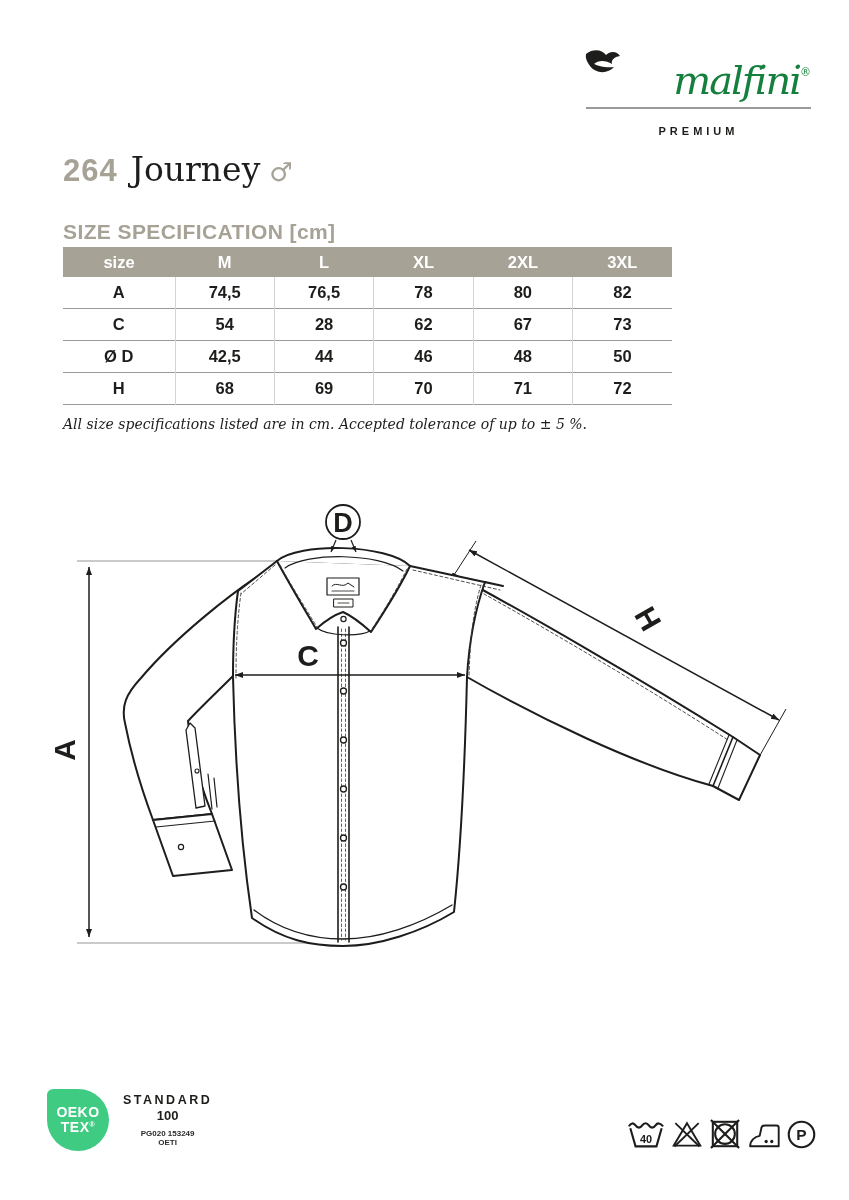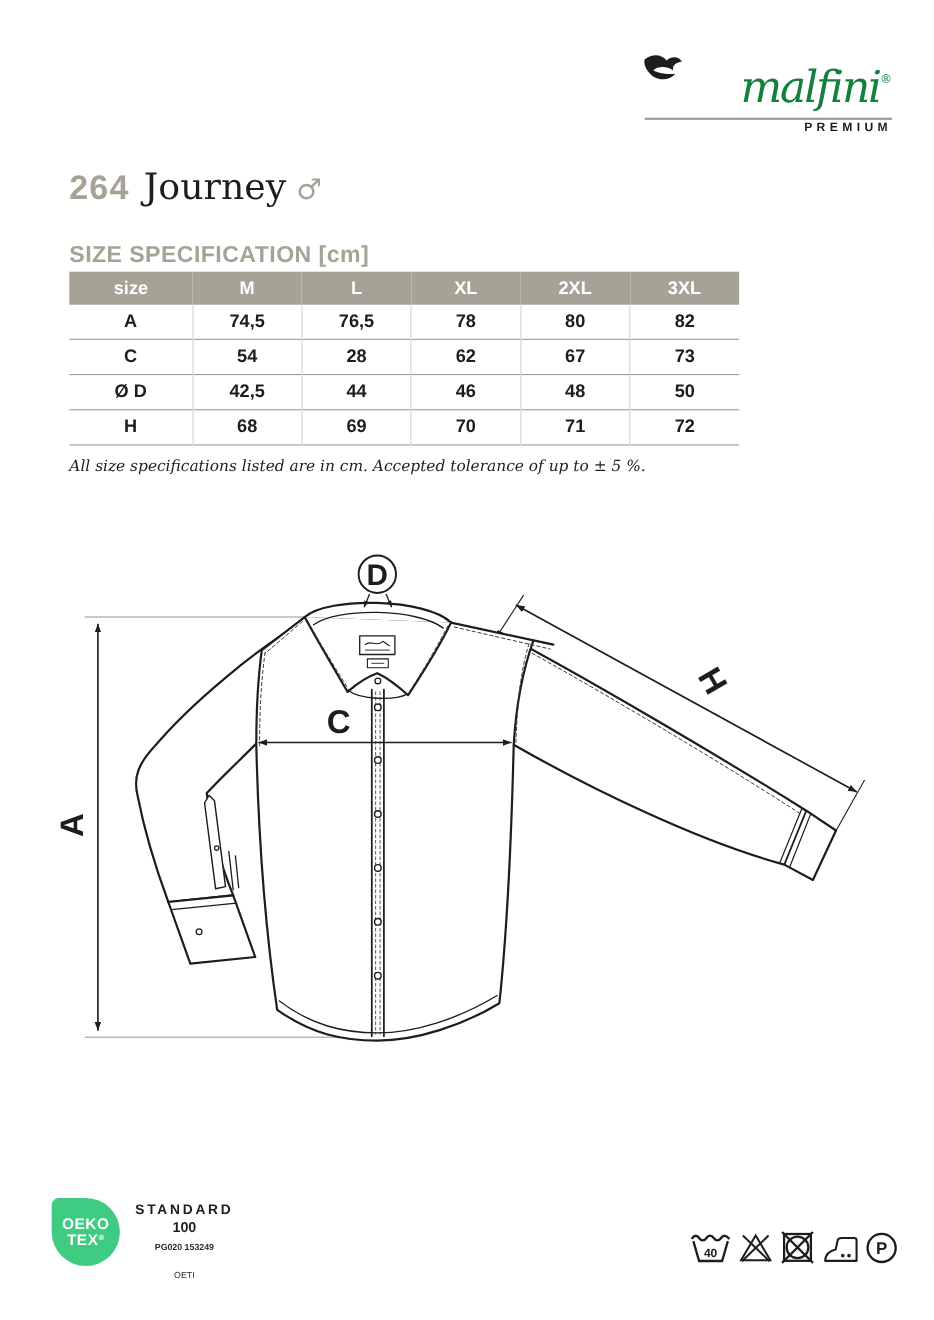--- a/index.html
+++ b/index.html
@@ -14,22 +14,22 @@
   .logo-row { position:relative; height:52px; }
   .logo-bird { position:absolute; left:-2px; top:0; }
   .logo-script {
     position:absolute; right:0; bottom:0;
     font-family:"DejaVu Serif", serif; font-style:italic; font-weight:normal;
     font-size:40px; line-height:1; letter-spacing:-2px; color:#15803d;
   }
   .logo-reg { font-size:11px; font-style:normal; vertical-align:18px; letter-spacing:0; }
   .logo-line { height:2px; background:#9a9a9a; margin-top:7px; }
   .logo-premium {
-    text-align:right; font-size:11px; font-weight:bold; letter-spacing:4px;
-    margin-top:1px; color:#1d1d1b;
+    text-align:center; font-size:11px; font-weight:bold; letter-spacing:4px;
+    margin-top:16px; color:#1d1d1b;
   }
 
   
   .product-title { position:absolute; left:63px; top:150px; display:flex; align-items:baseline; }
   .product-code { font-size:31px; font-weight:bold; color:var(--accent); letter-spacing:1px; }
   .product-name { font-family:"DejaVu Serif", serif; font-size:33px; color:#1d1d1b; margin-left:13px; }
   .product-gender { font-size:26px; color:var(--accent); margin-left:9px; font-family:"DejaVu Sans", sans-serif; }
 
   .section-heading {
     position:absolute; left:63px; top:220px;
@@ -65,21 +65,21 @@
     width:62px; height:62px; background:var(--green);
     border-radius:10% 50% 50% 50%;
     display:flex; flex-direction:column; align-items:center; justify-content:center;
     color:#fff; font-weight:bold; font-size:14px; line-height:1.08; letter-spacing:0.5px;
   }
   .oeko-badge sup { font-size:7px; vertical-align:5px; }
   .oeko-text { margin-left:14px; padding-top:4px; }
   .oeko-standard { font-size:12.5px; font-weight:bold; letter-spacing:2.5px; }
   .oeko-100 { text-align:center; font-size:13px; font-weight:bold; margin-top:1px; }
   .oeko-code { text-align:center; font-size:8px; font-weight:bold; margin-top:6px; color:#2a2a2a; }
-  .oeko-oeti { text-align:center; font-size:8px; font-weight:normal; margin-top:17px; color:#2a2a2a; }
+  .oeko-oeti { text-align:center; font-size:8px; font-weight:bold; margin-top:0; color:#2a2a2a; }
 
   
   .care-symbols { position:absolute; left:627px; top:1119px; display:flex; align-items:flex-end; gap:7px; }
   .care-symbols svg { display:block; }
 </style>
 </head>
 <body>
 
 <div class="page" style="--accent:#a7a296; --green:#3fcb82;">
 

